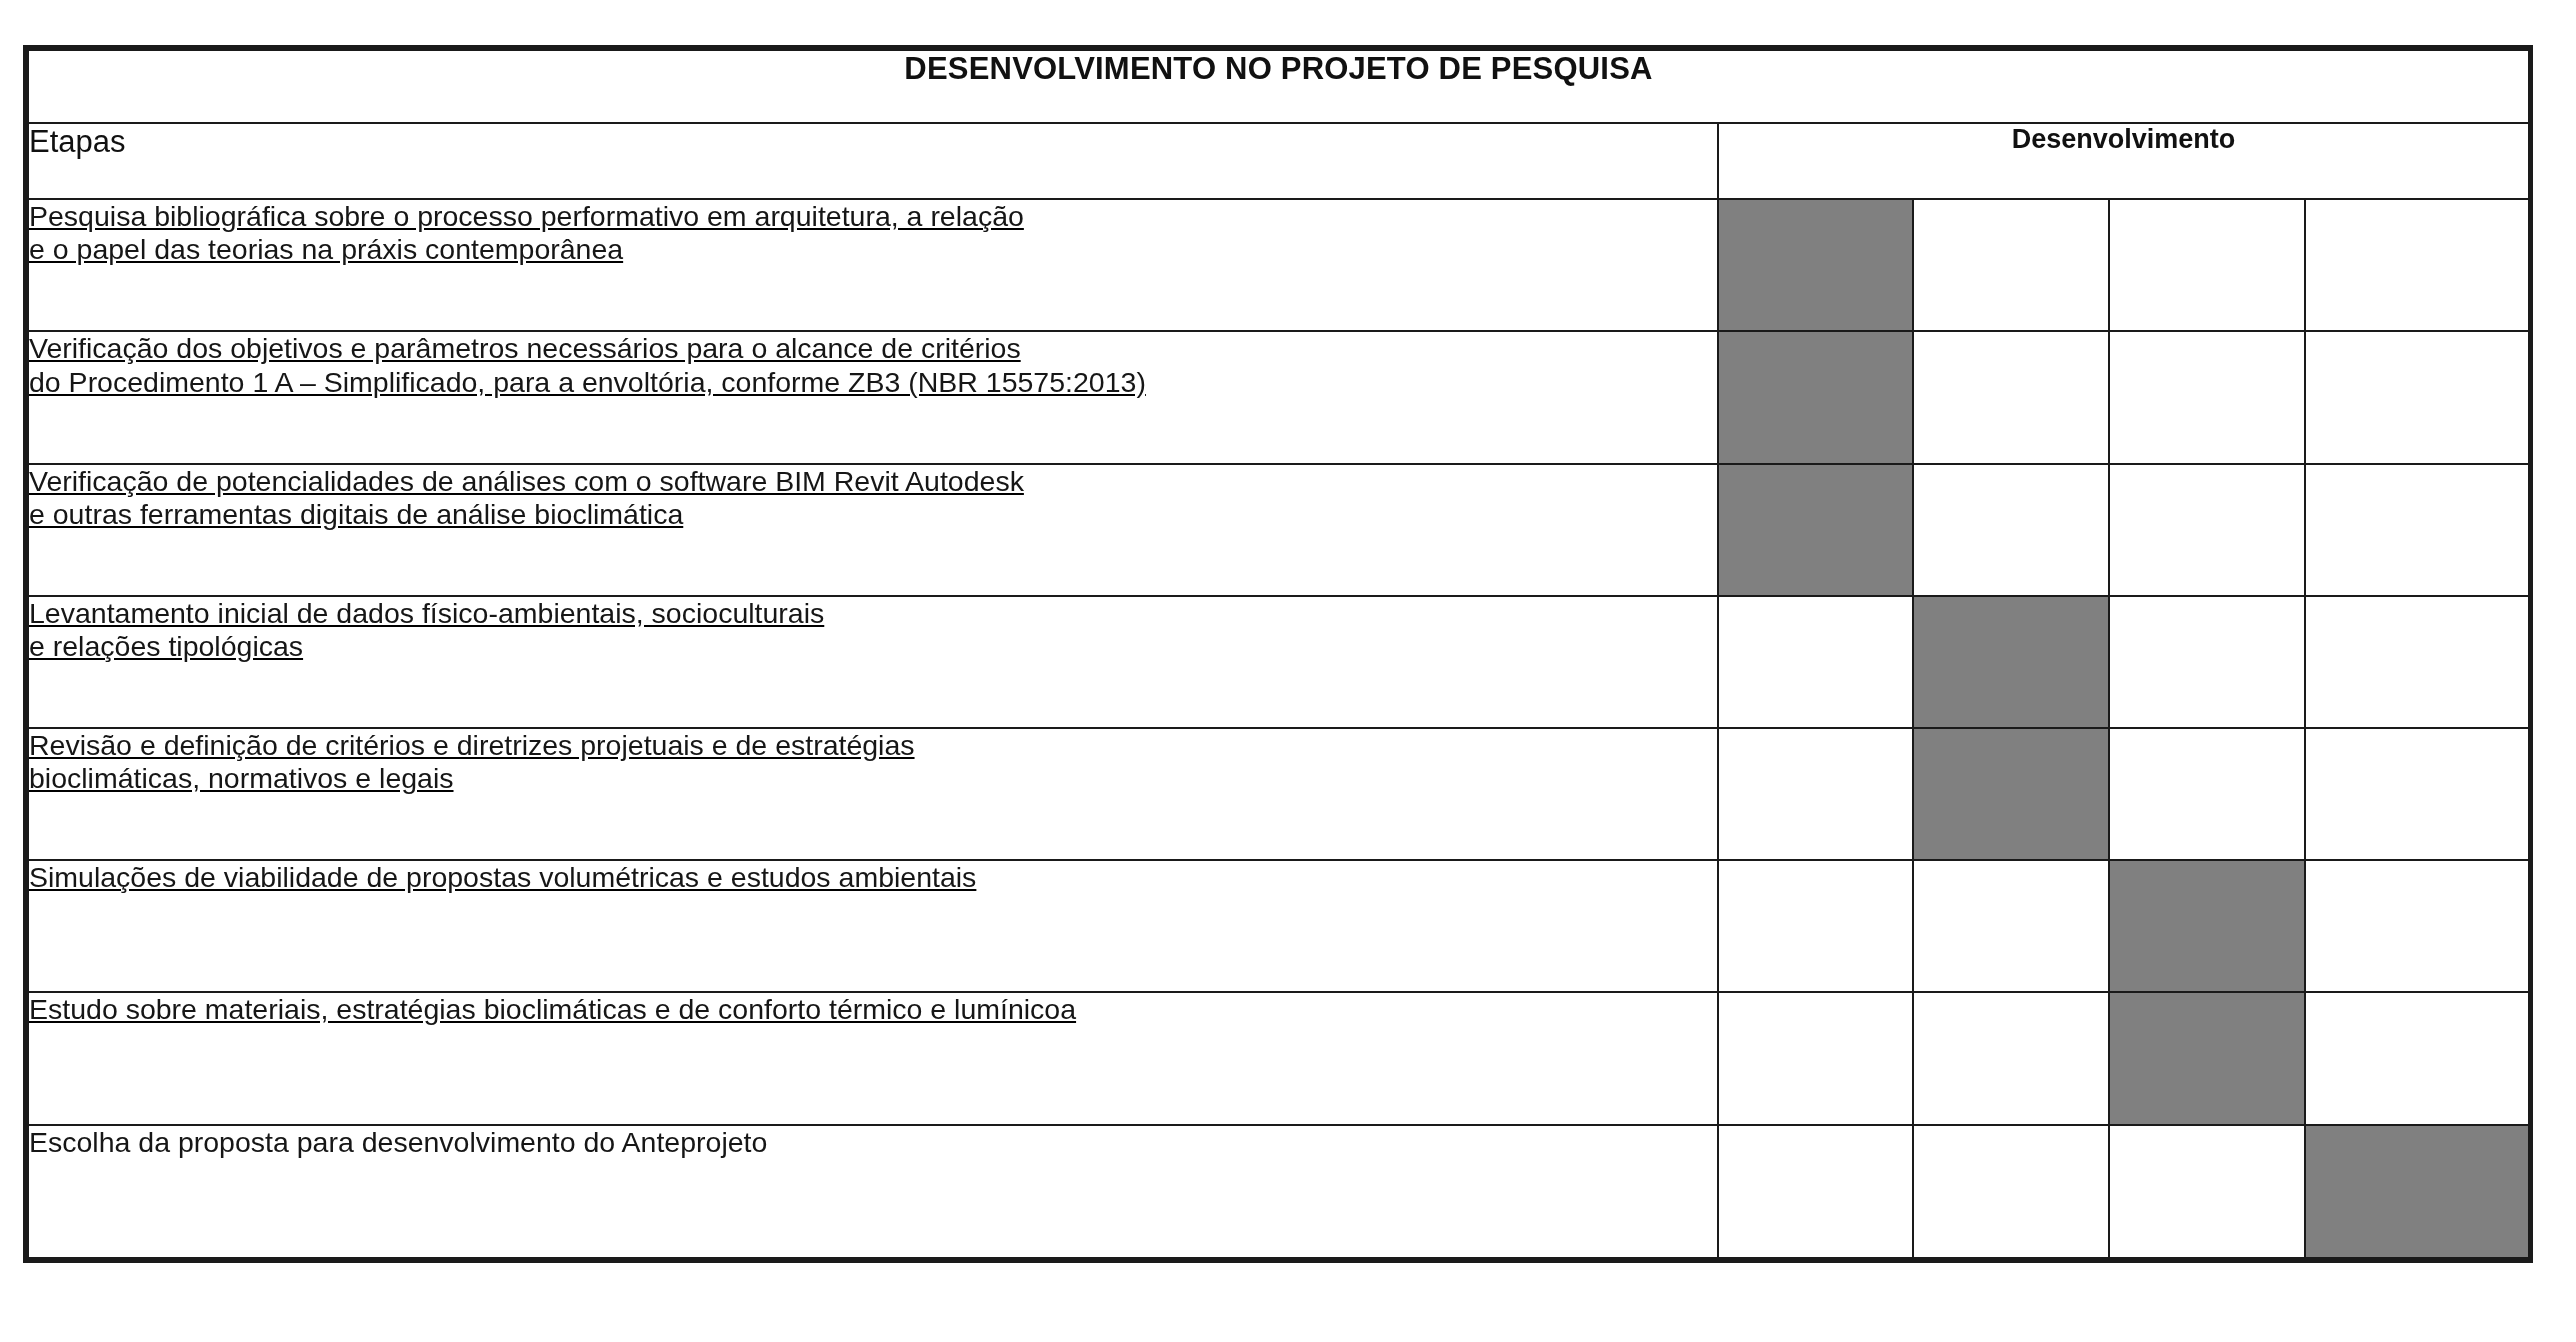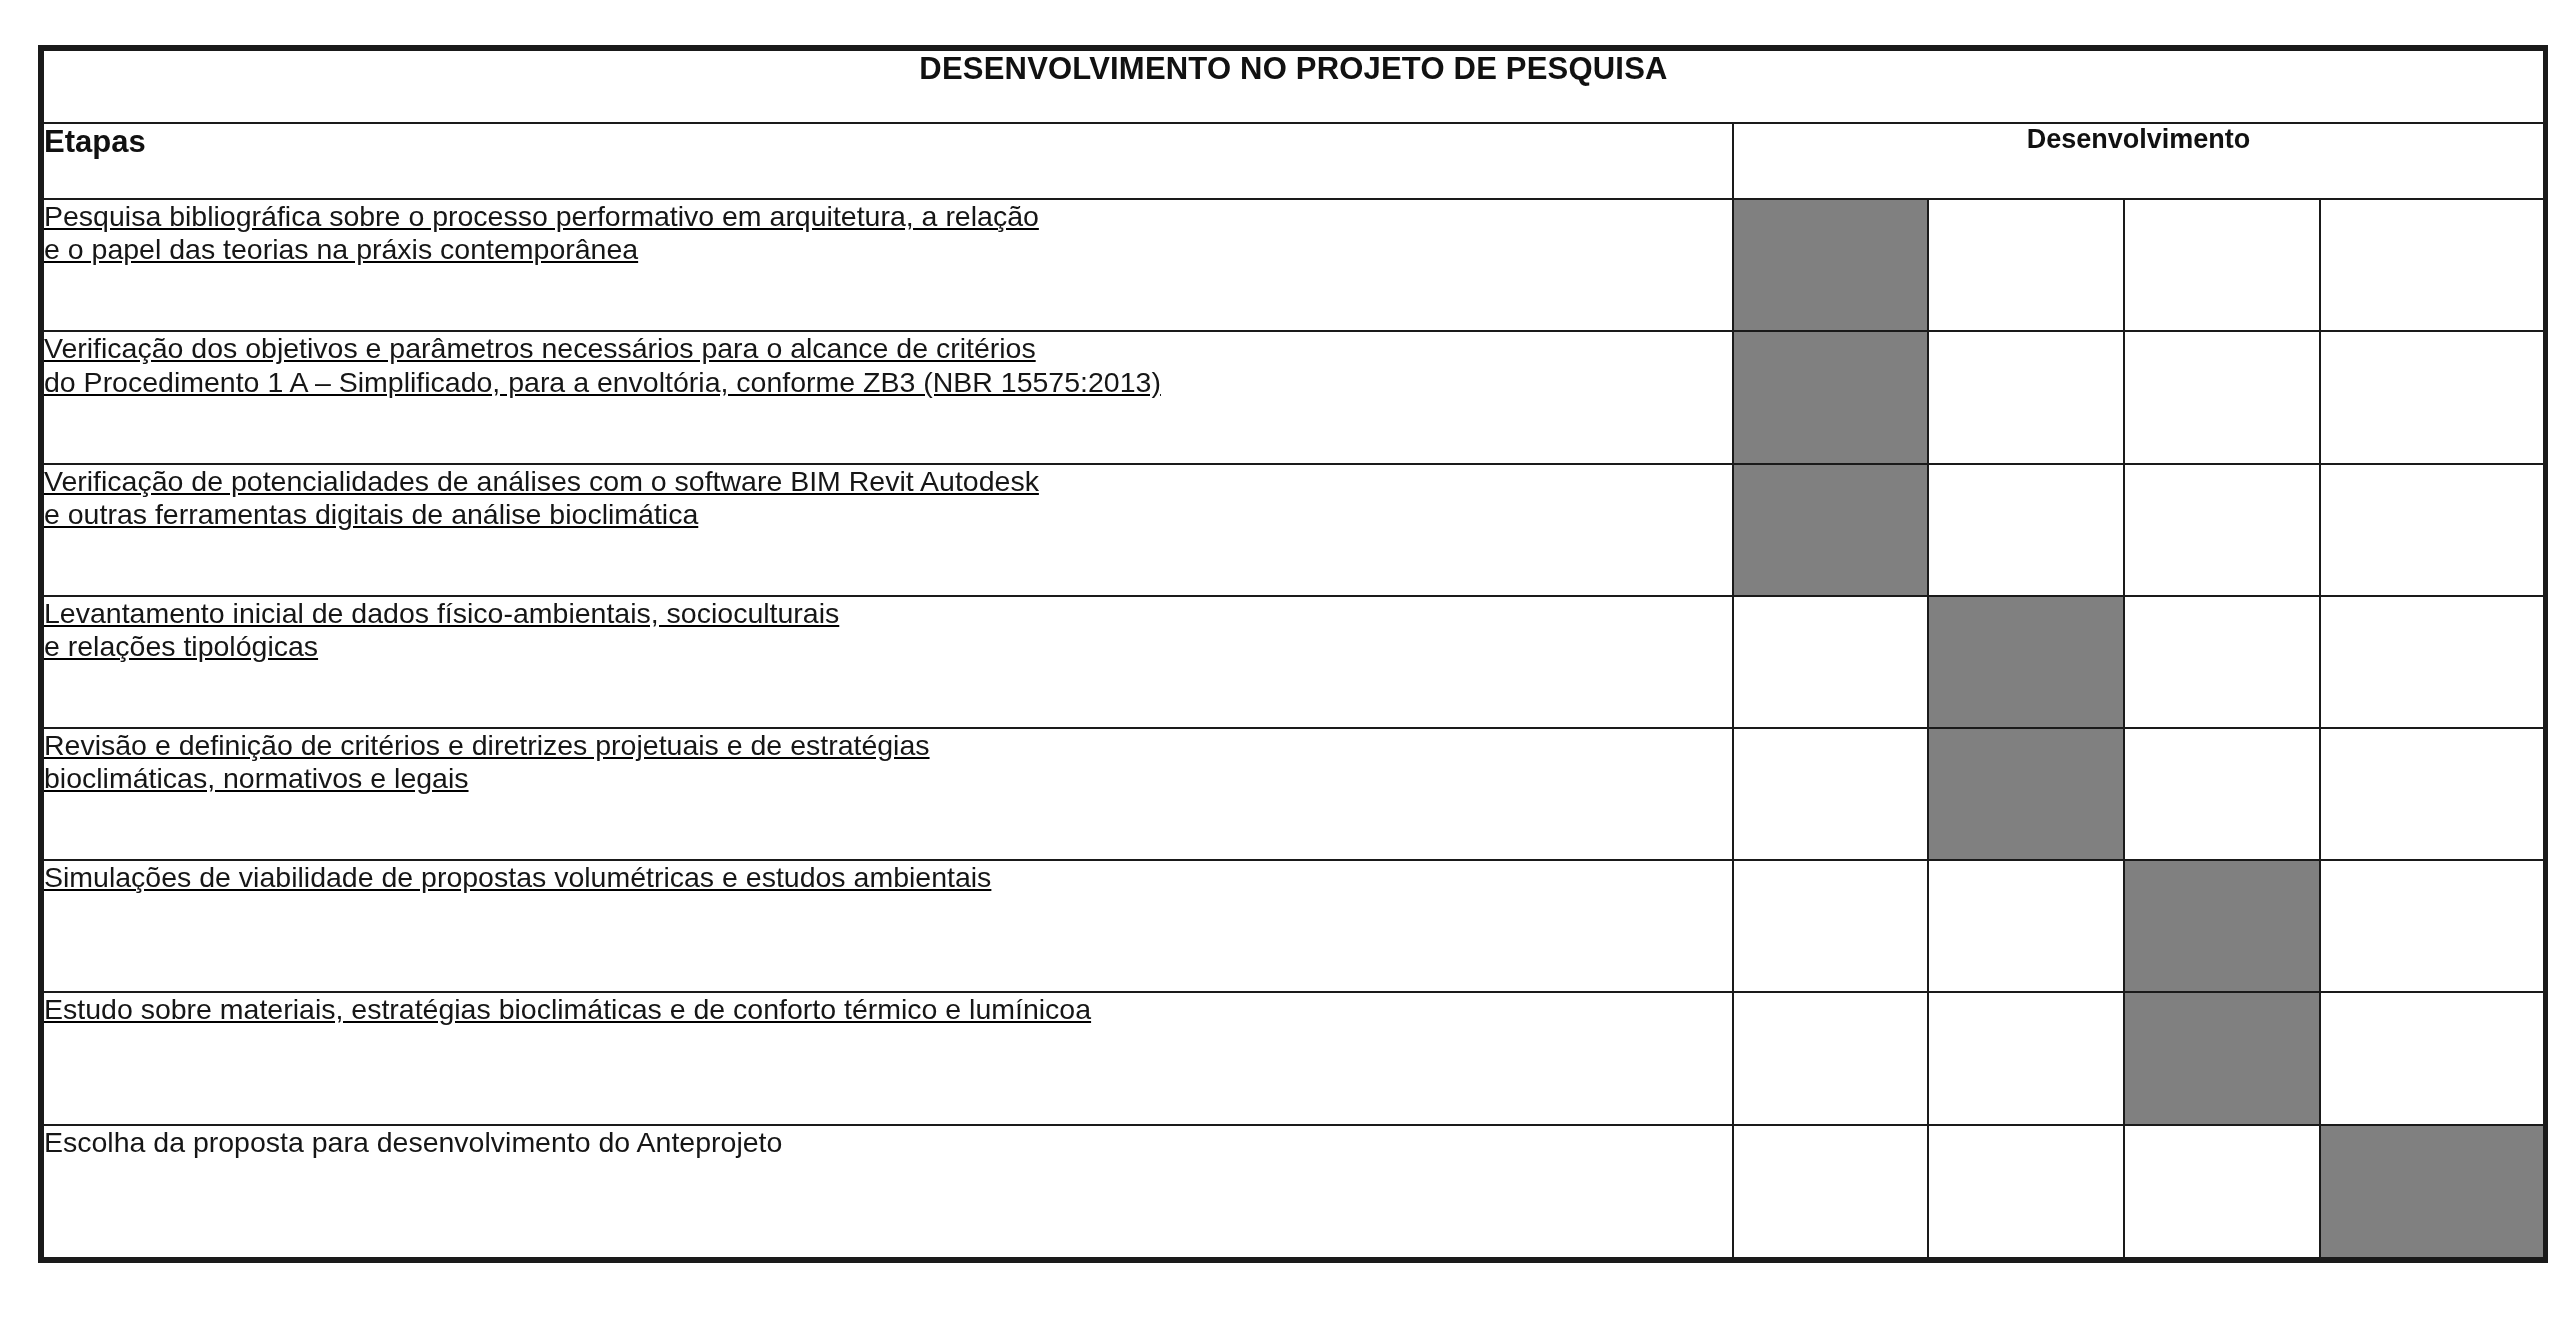--- a/index.html
+++ b/index.html
@@ -9,21 +9,21 @@
   }
   body {
     width: 2576px;
     height: 1343px;
     font-family: "Liberation Sans", "DejaVu Sans", sans-serif;
     -webkit-font-smoothing: antialiased;
   }
 
   #sheet {
     position: absolute;
-    left: 38px;
+    left: 23px;
     top: 45px;
     width: 2510px;
     height: 1218px;
     box-sizing: border-box;
     border: 4.6px solid #1a1a1a;
     background: #a21caf;
   }
 
   table.grid {
     border-collapse: collapse;
@@ -49,21 +49,21 @@
     letter-spacing: 0.2px;
     color: #111111;
     height: 63px;
     font-stretch: condensed;
   }
 
   
   td.colhead-etapas {
     background: #ececec;
     vertical-align: middle;
-    font-weight: bold;
+    font-weight: normal;
     font-size: 31px;
     color: #111111;
     height: 65px;
     padding-left: 39px;
   }
   td.colhead-dev {
     background: #ececec;
     vertical-align: middle;
     text-align: center;
     font-weight: bold;

